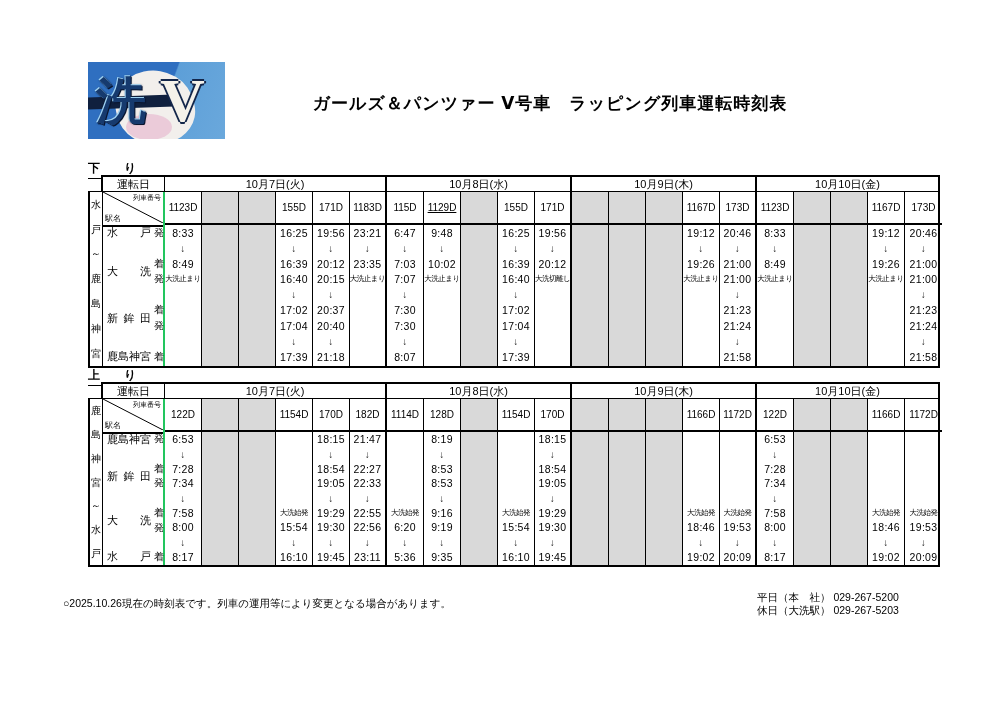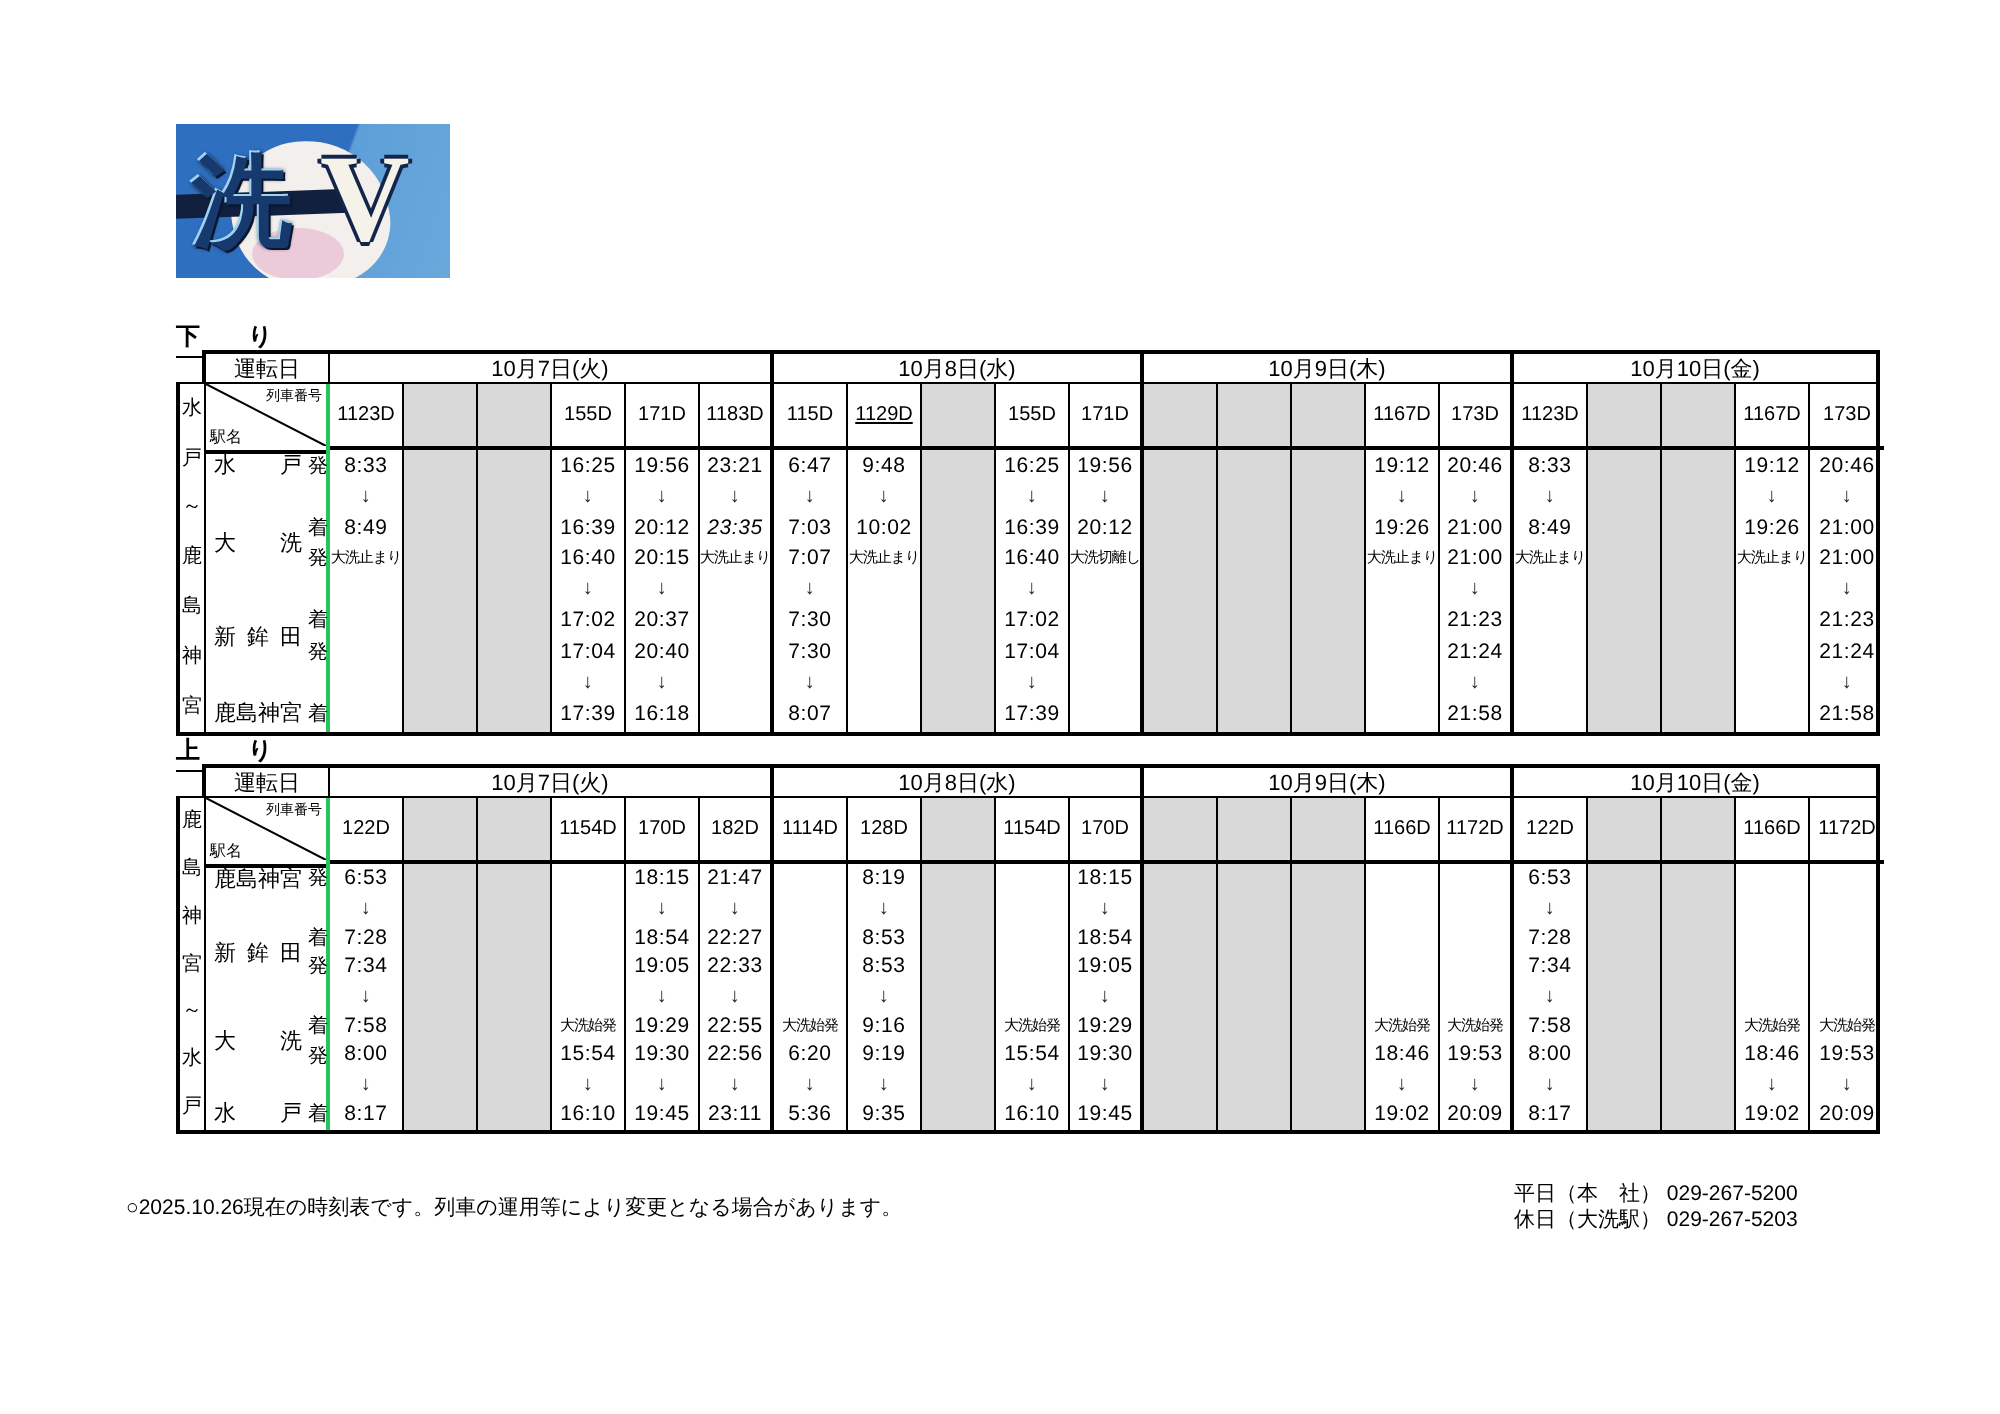--- a/index.html
+++ b/index.html
@@ -67,20 +67,21 @@
 <div id="page">
 
   <div id="logo">
     <div class="blob"></div>
     <div class="pink"></div>
     <div class="band"></div>
     <div class="kanji">洗</div>
     <div class="roman">V</div>
   </div>
 
+  <div id="title">ガールズ＆パンツァー Ⅴ号車　ラッピング列車運転時刻表</div>
 
   <div id="tables">
       <div class="dirlabel" style="left: 88px; top: 160px;">下　り</div>
       <div class="tbl" style="top: 175px; height: 192.5px;">
         <div class="daterow">
           <div class="cell" style="width: 62px;">運転日</div>
           <div class="cell grpend" style="width: 222px; flex: 0 0 auto;">10月7日(火)</div>
           <div class="cell grpend" style="width: 185px; flex: 0 0 auto;">10月8日(水)</div>
           <div class="cell grpend" style="width: 185px; flex: 0 0 auto;">10月9日(木)</div>
           <div class="cell" style="width: 185px; flex: 1 1 0%;">10月10日(金)</div>
@@ -205,29 +206,29 @@
             <div class="num" style="height: 33px;">171D</div>
             <div class="body">
               <div class="ln" style="height: 15.5px;">19:56</div>
               <div class="ln arrow" style="height: 15.5px;">↓</div>
               <div class="ln" style="height: 15.5px;">20:12</div>
               <div class="ln" style="height: 15.5px;">20:15</div>
               <div class="ln arrow" style="height: 15.5px;">↓</div>
               <div class="ln" style="height: 15.5px;">20:37</div>
               <div class="ln" style="height: 15.5px;">20:40</div>
               <div class="ln arrow" style="height: 15.5px;">↓</div>
-              <div class="ln" style="height: 15.5px;">16:18</div>
+              <div class="ln" style="height: 15.5px;">21:18</div>
             </div>
           </div>
           <div class="abs col" style="left: 260px; top: 0px; bottom: 0px; width: 37px; border-right: 2px solid rgb(0, 0, 0);">
             <div class="num" style="height: 33px;">1183D</div>
             <div class="body">
               <div class="ln" style="height: 15.5px;">23:21</div>
               <div class="ln arrow" style="height: 15.5px;">↓</div>
-              <div class="ln" style="height: 15.5px; font-style: italic;">23:35</div>
+              <div class="ln" style="height: 15.5px;">23:35</div>
               <div class="ln note" style="height: 15.5px;">大洗止まり</div>
               <div class="ln" style="height: 15.5px;"></div>
               <div class="ln" style="height: 15.5px;"></div>
               <div class="ln" style="height: 15.5px;"></div>
               <div class="ln" style="height: 15.5px;"></div>
               <div class="ln" style="height: 15.5px;"></div>
             </div>
           </div>
           <div class="abs col" style="left: 297px; top: 0px; bottom: 0px; width: 37px; border-right: 1px solid rgb(0, 0, 0);">
             <div class="num" style="height: 33px;">115D</div>

